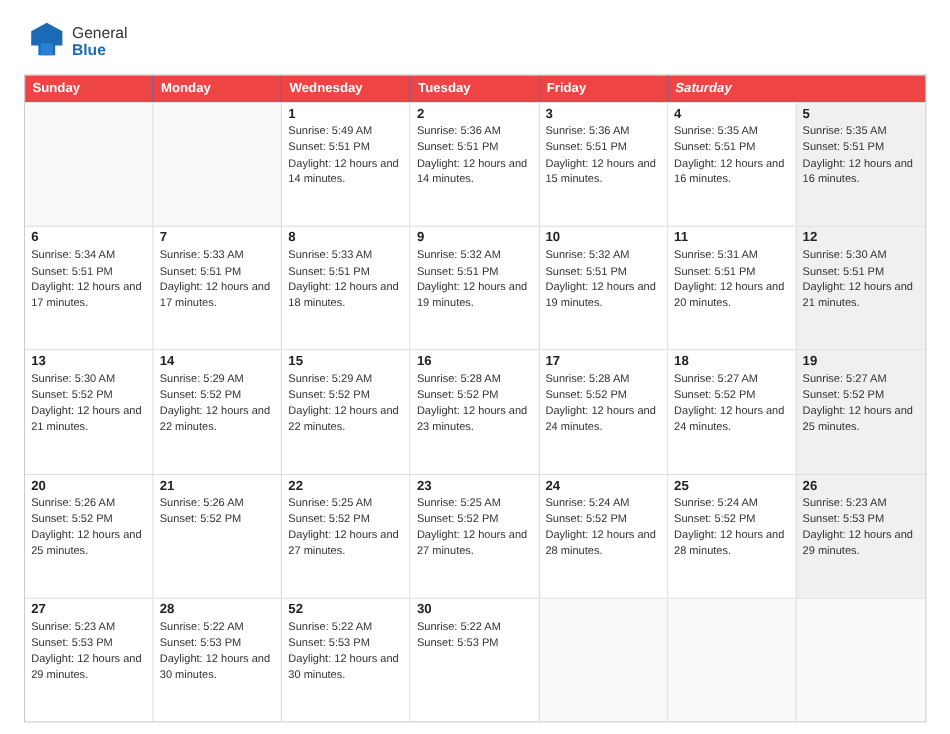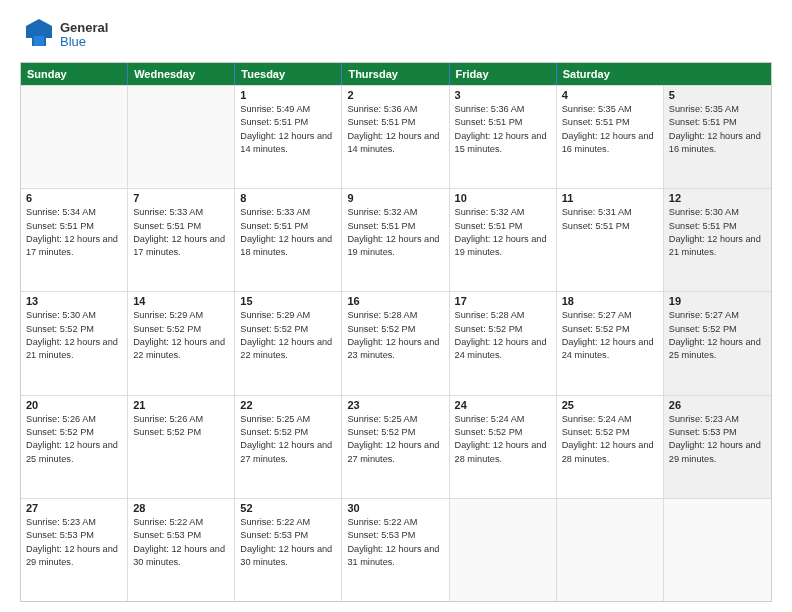--- a/index.html
+++ b/index.html
@@ -43,31 +43,31 @@
     }
     .calendar {
       flex: 1;
       display: flex;
       flex-direction: column;
       border: 1px solid #ccc;
     }
     .cal-header-row {
       display: grid;
       grid-template-columns: repeat(7, 1fr);
-      background: #15803d;
+      background: #ef4444;
     }
     .cal-header-cell {
       color: #fff;
       font-size: 11px;
       font-weight: bold;
       padding: 5px 6px;
       text-align: left;
       border-right: 1px solid #3a7dc5;
     }
-    .cal-header-cell:last-child { border-right: none; }
+    .cal-header-cell:last-child { border-right: none; font-style: italic; }
     .cal-body {
       flex: 1;
       display: flex;
       flex-direction: column;
     }
     .cal-week {
       display: grid;
       grid-template-columns: repeat(7, 1fr);
       flex: 1;
       border-top: 1px solid #ddd;
@@ -99,36 +99,36 @@
 
 <div class="page">
   <div class="header">
     <div class="logo">
   <svg width="38" height="38" viewBox="0 0 38 38">
     <rect width="38" height="38" rx="3" fill="white"></rect>
     <path d="M6 10 L19 3 L32 10 L32 22 L26 22 L26 30 L12 30 L12 22 L6 22 Z" fill="#1a6bb5"></path>
     <path d="M14 30 L14 20 L24 20 L24 30" fill="#2980d9"></path>
   </svg>
   <div style="margin-left:2px">
-    <div style="font-size:13px;font-weight:bold;color:#333;line-height:1.1"><span style="color:#333">General</span></div>
-    <div style="font-size:13px;font-weight:normal;color:#1a6bb5;line-height:1.1">Blue</div>
+    <div style="font-size:13px;font-weight:normal;color:#333;line-height:1.1"><span style="color:#333">General</span></div>
+    <div style="font-size:13px;font-weight:bold;color:#1a6bb5;line-height:1.1">Blue</div>
   </div>
 </div>
     <div class="title-block">
       <div class="title-month"></div>
       <div class="title-location"></div>
     </div>
   </div>
 
   <div class="calendar">
     <div class="cal-header-row">
     <div class="cal-header-cell">Sunday</div>
+        <div class="cal-header-cell">Monday</div>
         <div class="cal-header-cell">Wednesday</div>
         <div class="cal-header-cell">Tuesday</div>
-        <div class="cal-header-cell">Thursday</div>
         <div class="cal-header-cell">Friday</div>
         <div class="cal-header-cell">Saturday</div>
       </div>
     <div class="cal-body">
     <div class="cal-week">
           <div class="cal-cell empty"></div>
           <div class="cal-cell empty"></div>
           <div class="cal-cell">
             <div class="day-num">1</div>
             <div class="cell-line">Sunrise: 5:49 AM</div>
@@ -188,20 +188,21 @@
           <div class="cal-cell">
             <div class="day-num">10</div>
             <div class="cell-line">Sunrise: 5:32 AM</div>
             <div class="cell-line">Sunset: 5:51 PM</div>
             <div class="cell-line">Daylight: 12 hours and 19 minutes.</div>
           </div>
           <div class="cal-cell">
             <div class="day-num">11</div>
             <div class="cell-line">Sunrise: 5:31 AM</div>
             <div class="cell-line">Sunset: 5:51 PM</div>
+            <div class="cell-line">Daylight: 12 hours and 20 minutes.</div>
           </div>
           <div class="cal-cell shaded">
             <div class="day-num">12</div>
             <div class="cell-line">Sunrise: 5:30 AM</div>
             <div class="cell-line">Sunset: 5:51 PM</div>
             <div class="cell-line">Daylight: 12 hours and 21 minutes.</div>
           </div>
         </div>
         <div class="cal-week">
           <div class="cal-cell">
@@ -306,21 +307,20 @@
           <div class="cal-cell">
             <div class="day-num">52</div>
             <div class="cell-line">Sunrise: 5:22 AM</div>
             <div class="cell-line">Sunset: 5:53 PM</div>
             <div class="cell-line">Daylight: 12 hours and 30 minutes.</div>
           </div>
           <div class="cal-cell">
             <div class="day-num">30</div>
             <div class="cell-line">Sunrise: 5:22 AM</div>
             <div class="cell-line">Sunset: 5:53 PM</div>
-            <div class="cell-line">Daylight: 12 hours and 31 minutes.</div>
           </div>
           <div class="cal-cell empty"></div>
           <div class="cal-cell empty"></div>
           <div class="cal-cell empty"></div>
         </div>
       </div>
   </div>
 </div>
 
 </body></html>

